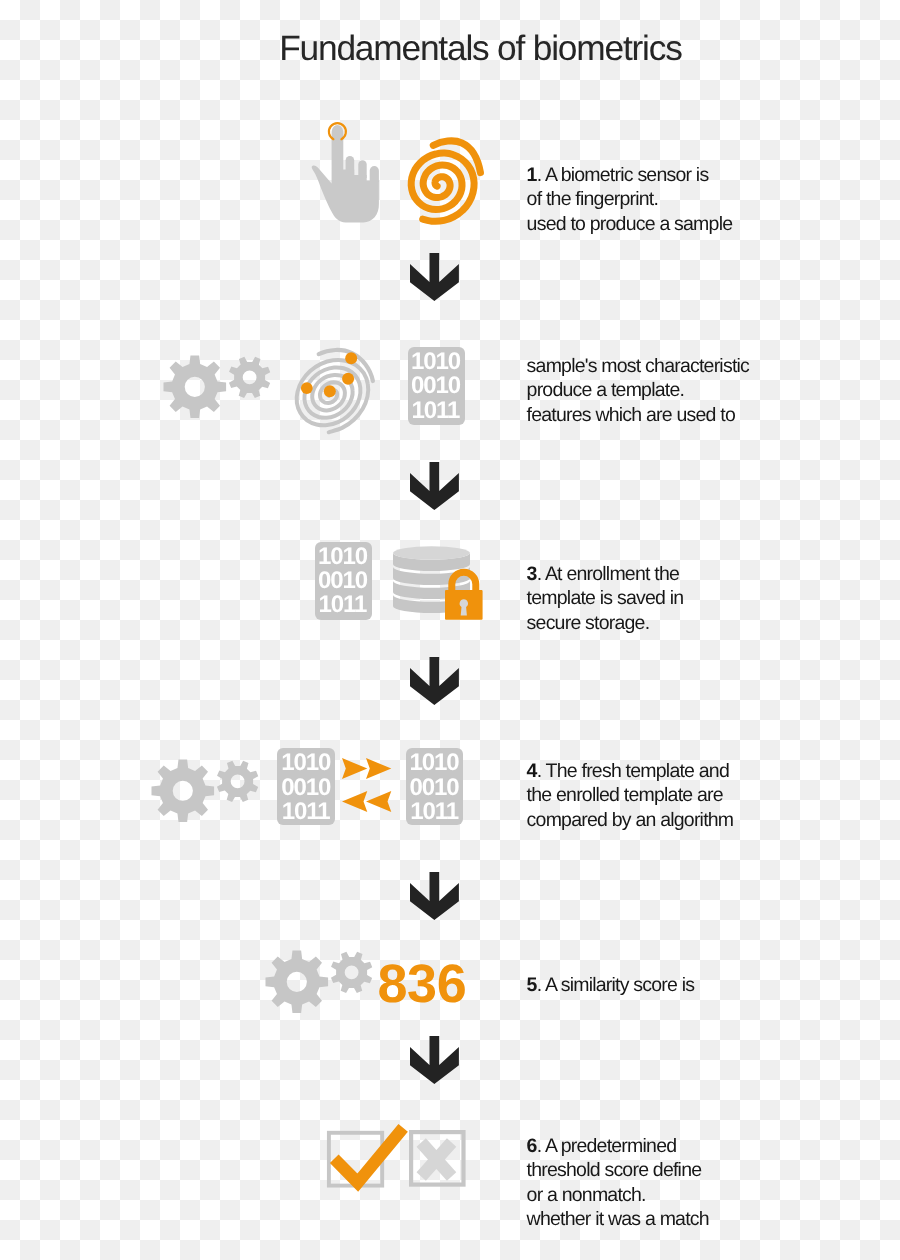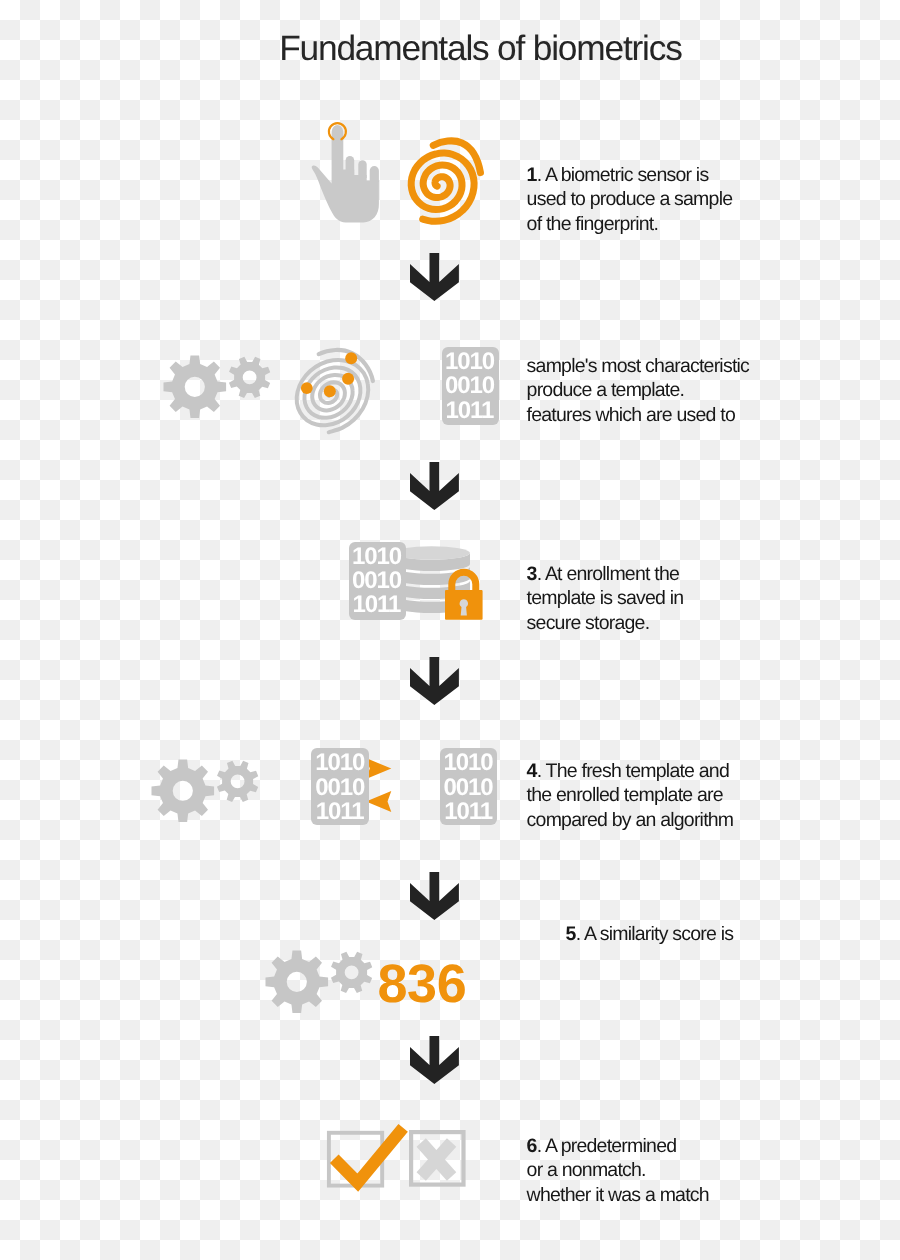--- a/index.html
+++ b/index.html
@@ -19,21 +19,21 @@
   .txt{position:absolute;left:526.6px;width:268px;font-size:19.5px;line-height:24.4px;
        letter-spacing:-0.78px;color:#181818;font-weight:400;}
   .txt .n{font-weight:700;}
   .ln{white-space:nowrap;}
   .ln:empty{display:none;}
   .ic{position:absolute;}
   svg{display:block;overflow:visible;}
   .binbox{position:absolute;background:#c6c6c6;border-radius:6px;
      color:#ffffff;font-weight:700;text-align:center;
      font-size:24px;line-height:24.3px;padding-top:3px;box-sizing:border-box;
-     letter-spacing:-1.1px;text-indent:-1.1px;margin-left:34px;}
+     letter-spacing:-1.1px;text-indent:-1.1px;}
   .score{position:absolute;color:#f0920c;font-weight:700;letter-spacing:0px;}
 </style>
 </head>
 <body>
 
 <div class="page">
   <div class="title">Fundamentals of biometrics</div>
   <div class="ic" style="left:306px;top:120px;">
     <svg width="80" height="108" viewBox="0 0 80 108">
         <path fill="#c9c9c9" d="M39.6,40.3 a4.3,4.3 0 0,1 8.6,0 V56 H39.6 Z"></path>
@@ -154,43 +154,44 @@
     <div>1011</div>
   </div>
   <div class="binbox" style="left:406px;top:748.4px;width:57.3px;height:76.4px;">
     <div>1010</div>
     <div>0010</div>
     <div>1011</div>
   </div>
   <div class="score" style="left:377.4px;top:957px;font-size:54px;line-height:54px;letter-spacing:-0.3px;">836</div>
   <div class="txt" style="top:163px;">
     <div class="ln"><span class="n">1</span><span class="dot">.</span> <span>A biometric sensor is</span></div>
+    <div class="ln">of the fingerprint.</div>
     <div class="ln">used to produce a sample</div>
-    <div class="ln">of the fingerprint.</div>
 
   </div>
   <div class="txt" style="top:354px;">
     <div class="ln">sample's most characteristic</div>
     <div class="ln">produce a template.</div>
     <div class="ln">features which are used to</div>
   </div>
   <div class="txt" style="top:562px;">
     <div class="ln"><span class="n">3</span><span class="dot">.</span> <span>At enrollment the</span></div>
     <div class="ln">template is saved in</div>
     <div class="ln">secure storage.</div>
 
   </div>
   <div class="txt" style="top:759px;">
     <div class="ln"><span class="n">4</span><span class="dot">.</span> <span>The fresh template and</span></div>
     <div class="ln">the enrolled template are</div>
     <div class="ln">compared by an algorithm</div>
 
   </div>
-  <div class="txt" style="top:922px;margin-left:39px;">
+  <div class="txt" style="top:973px;">
     <div class="ln"><span class="n">5</span><span class="dot">.</span> <span>A similarity score is</span></div>
 
   </div>
   <div class="txt" style="top:1134px;">
     <div class="ln"><span class="n">6</span><span class="dot">.</span> <span>A predetermined</span></div>
+    <div class="ln">threshold score define</div>
     <div class="ln">or a nonmatch.</div>
     <div class="ln">whether it was a match</div>
   </div>
 </div>
 
 </body></html>

